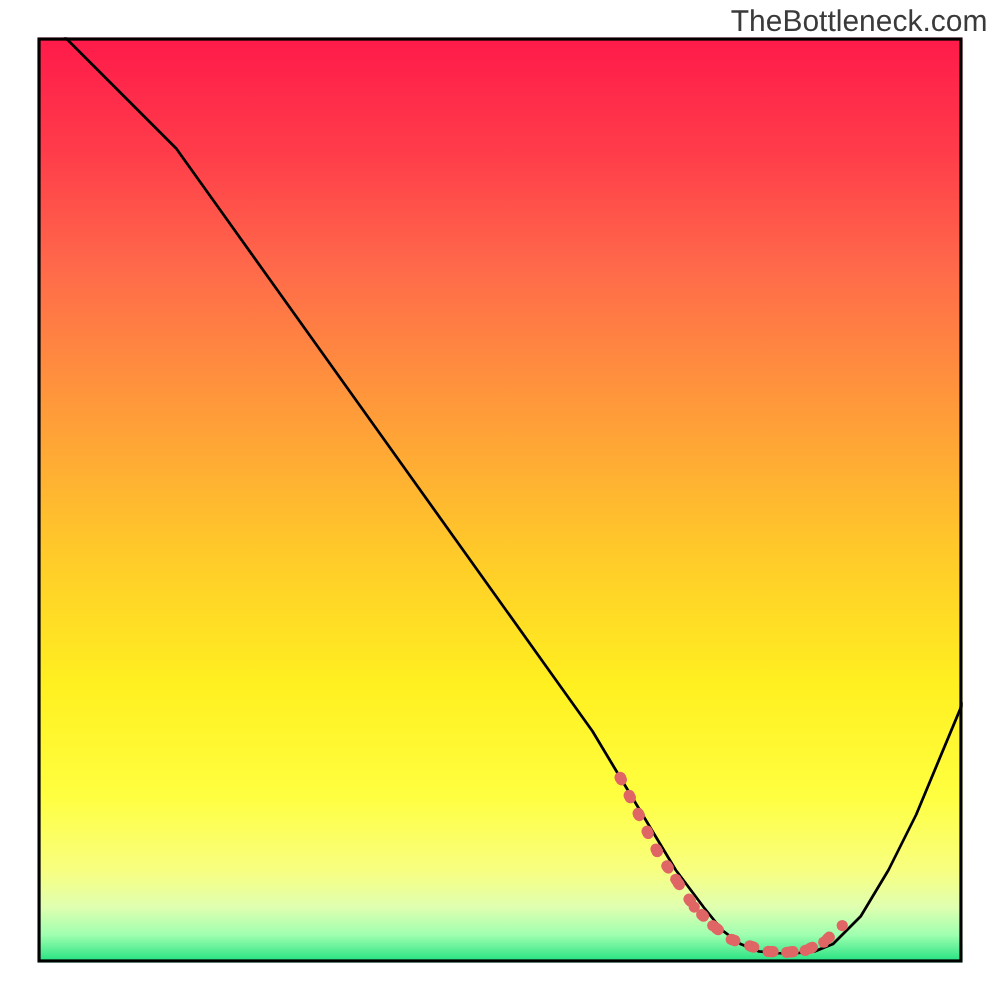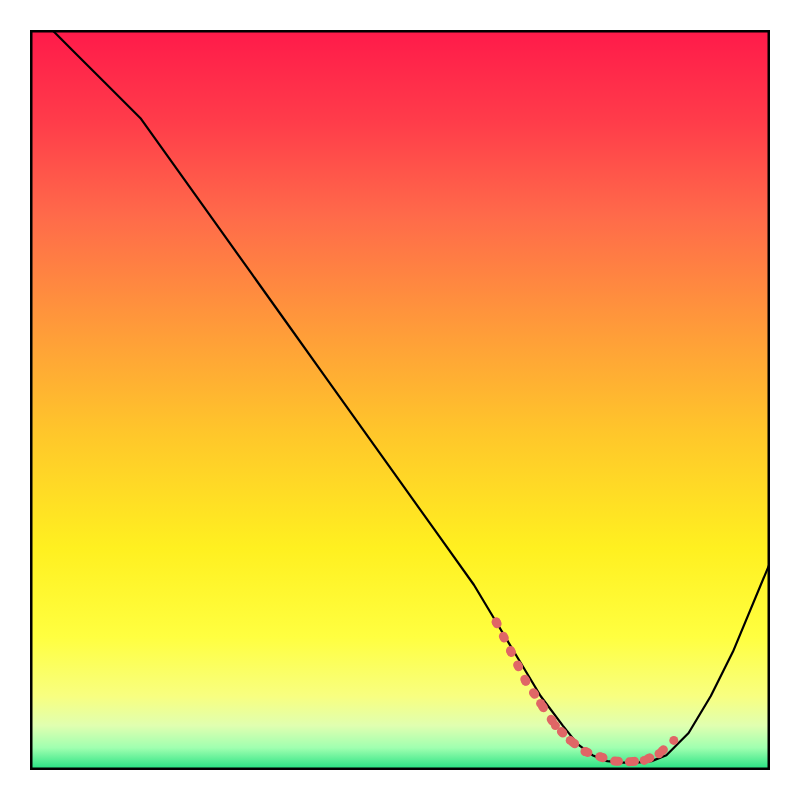--- a/index.html
+++ b/index.html
@@ -43,20 +43,21 @@
     inset: 0;
     width: 100%;
     height: 100%;
     pointer-events: none;
   }
 </style>
 </head>
 <body>
 
 <div class="chart-container">
+  <div class="watermark">TheBottleneck.com</div>
 
   <div class="plot-area">
     <svg class="gradient-bg" viewBox="0 0 740 740" preserveAspectRatio="none">
       <defs>
         <linearGradient id="bg-grad" x1="0" y1="0" x2="0" y2="1">
             <stop offset="0%" stop-color="#ff1a4a"></stop>
             <stop offset="12%" stop-color="#ff3b4a"></stop>
             <stop offset="25%" stop-color="#ff6a4a"></stop>
             <stop offset="40%" stop-color="#ff9a3a"></stop>
             <stop offset="55.00000000000001%" stop-color="#ffc82a"></stop>

